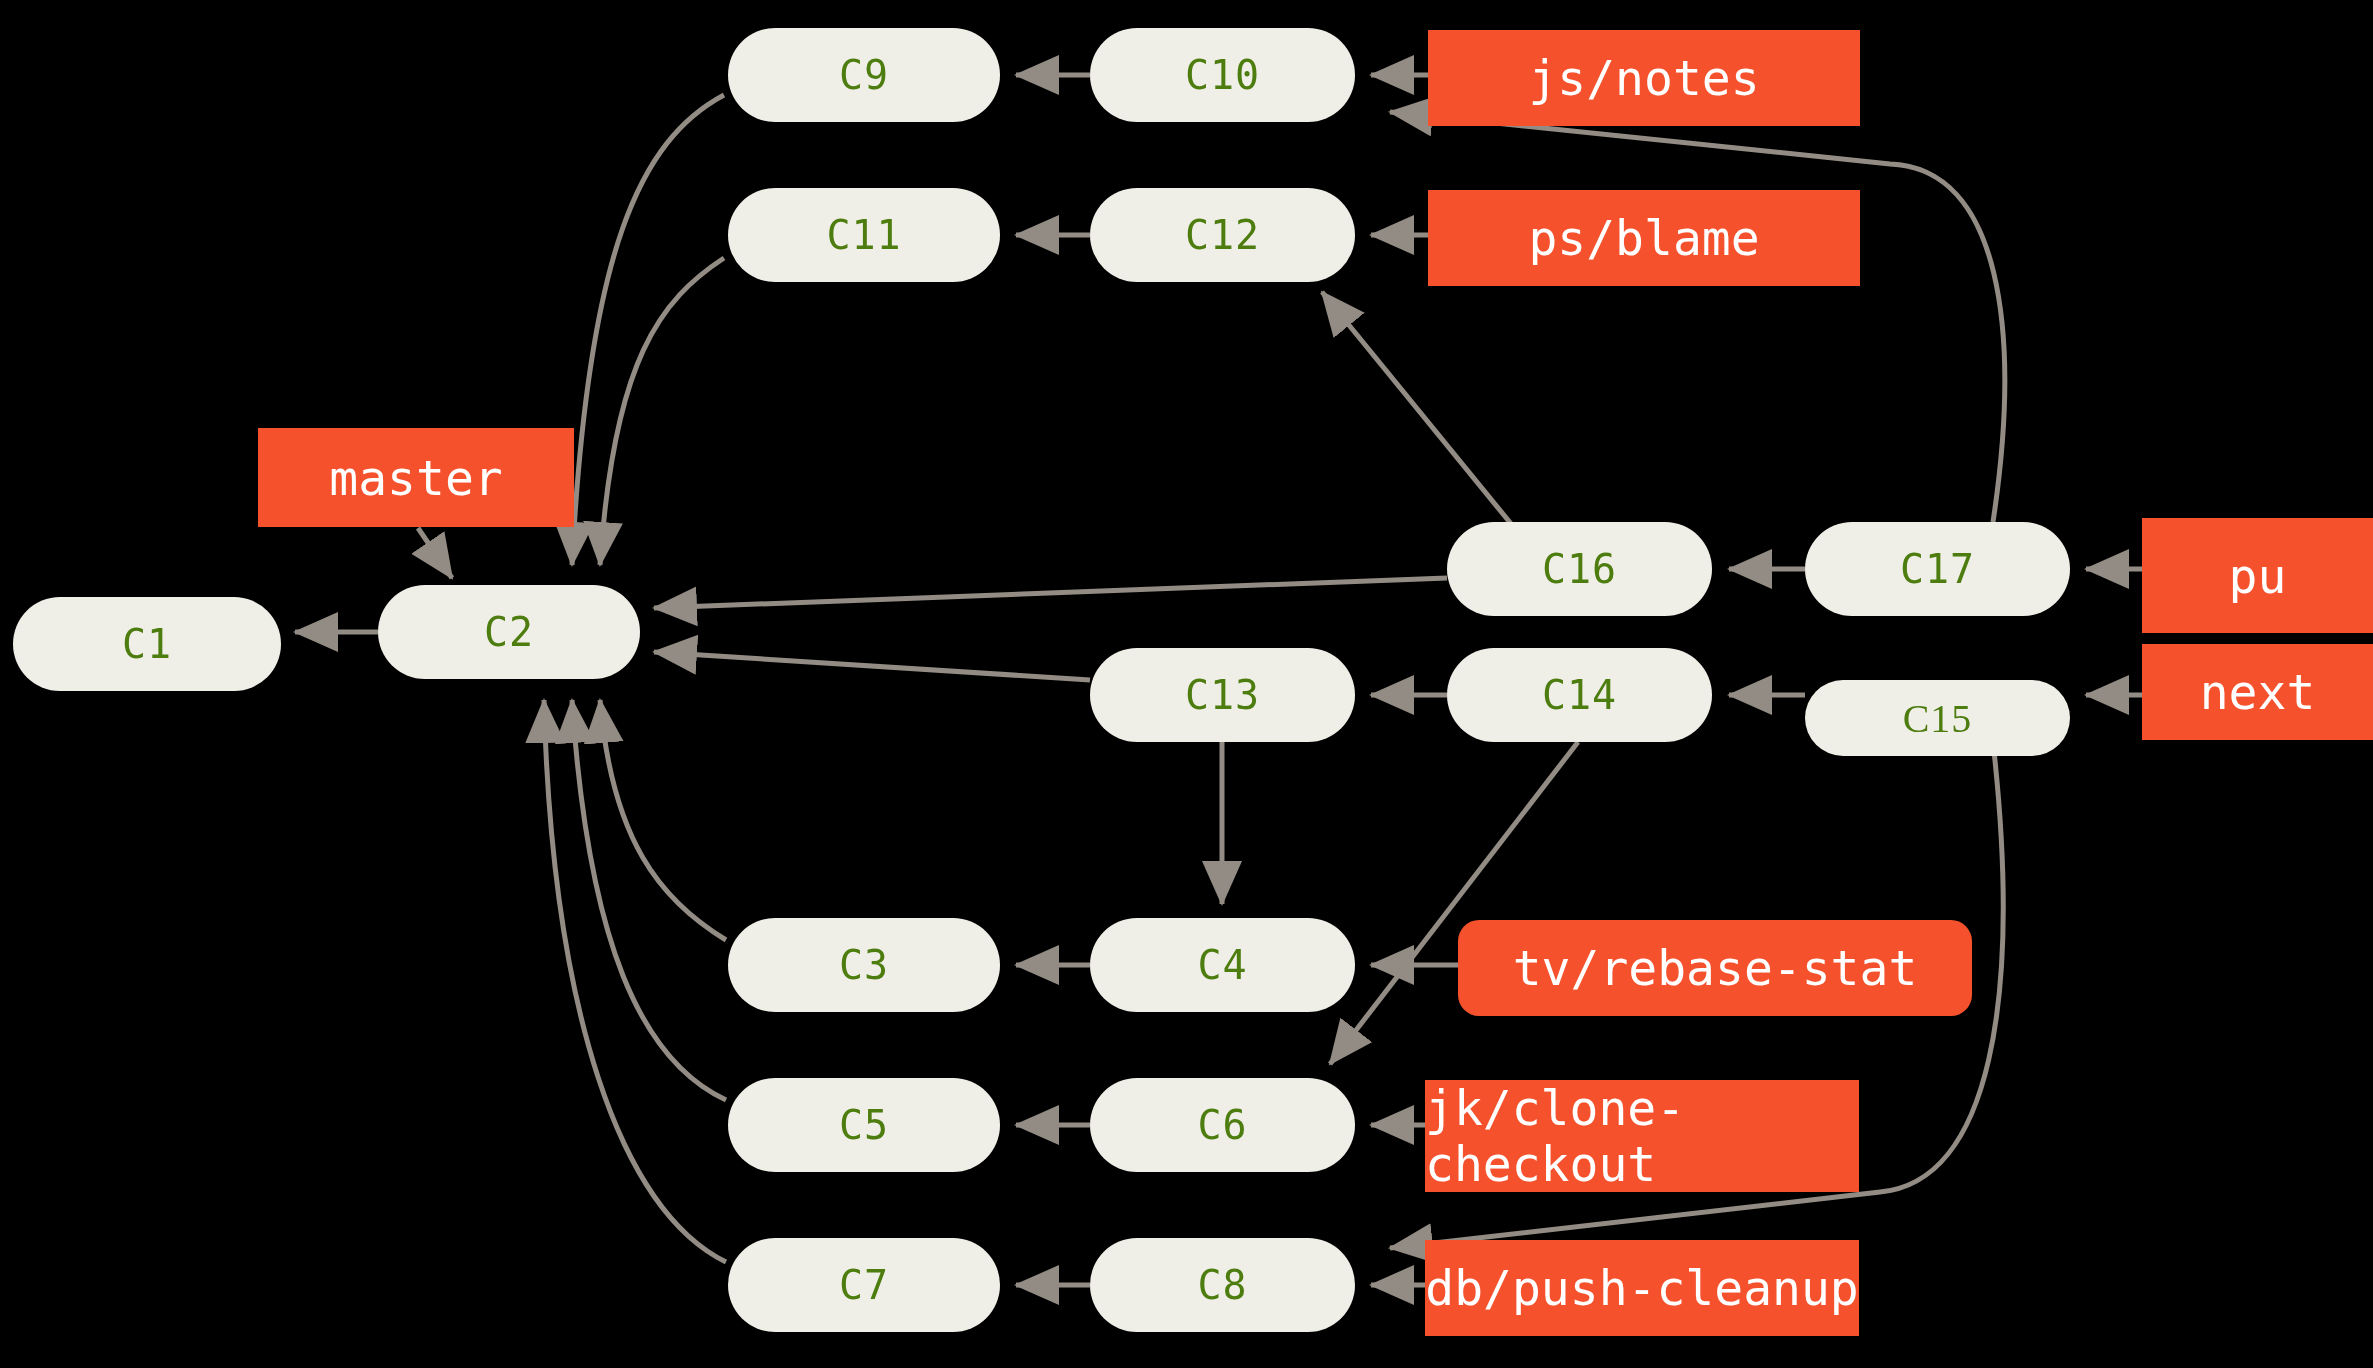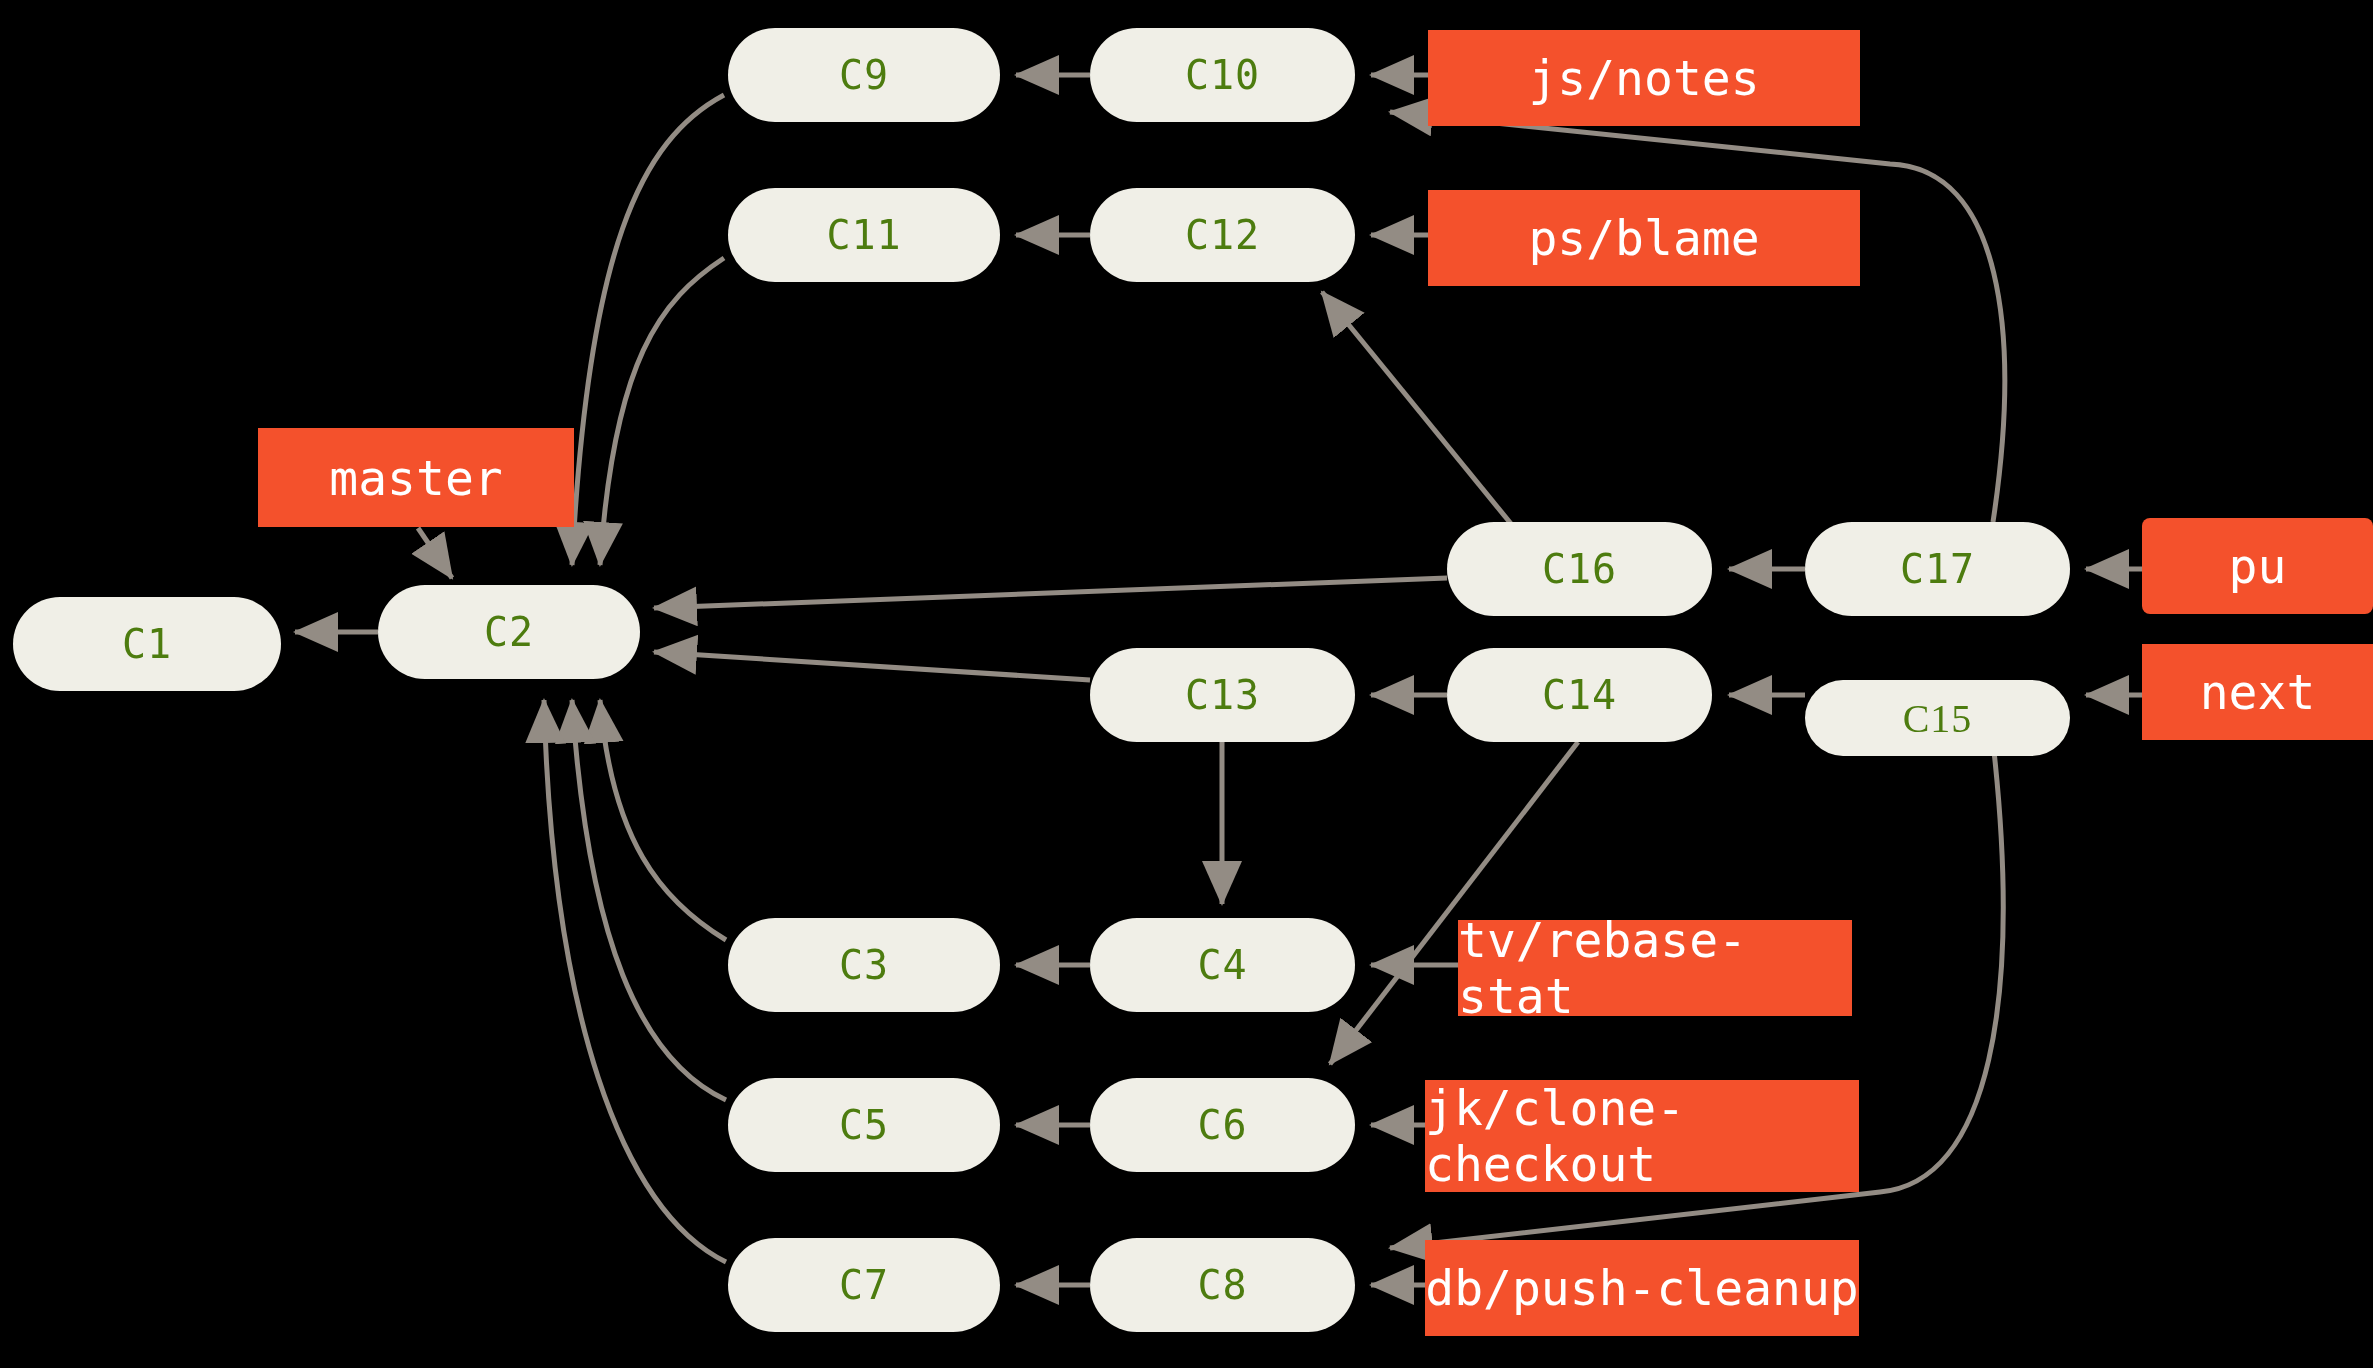--- a/index.html
+++ b/index.html
@@ -177,27 +177,27 @@
 
   <div class="branch" style="left:258px;top:428px;width:316px;height:99px;">
       <span>master</span>
     </div>
   <div class="branch" style="left:1428px;top:30px;width:432px;height:96px;">
       <span>js/notes</span>
     </div>
   <div class="branch" style="left:1428px;top:190px;width:432px;height:96px;">
       <span>ps/blame</span>
     </div>
-  <div class="branch" style="left:2142px;top:518px;width:231px;height:96px;border-radius:8px;">
+  <div class="branch" style="left:2142px;top:518px;width:231px;height:115px;">
       <span>pu</span>
     </div>
   <div class="branch" style="left:2142px;top:644px;width:231px;height:96px;">
       <span>next</span>
     </div>
-  <div class="branch" style="left:1458px;top:920px;width:394px;height:96px;">
+  <div class="branch" style="left:1458px;top:920px;width:514px;height:96px;border-radius:21px;">
       <span>tv/rebase-stat</span>
     </div>
   <div class="branch" style="left:1425px;top:1080px;width:434px;height:112px;">
       <span>jk/clone-checkout</span>
     </div>
   <div class="branch" style="left:1425px;top:1240px;width:434px;height:96px;">
       <span>db/push-cleanup</span>
     </div>
 
 </div>

